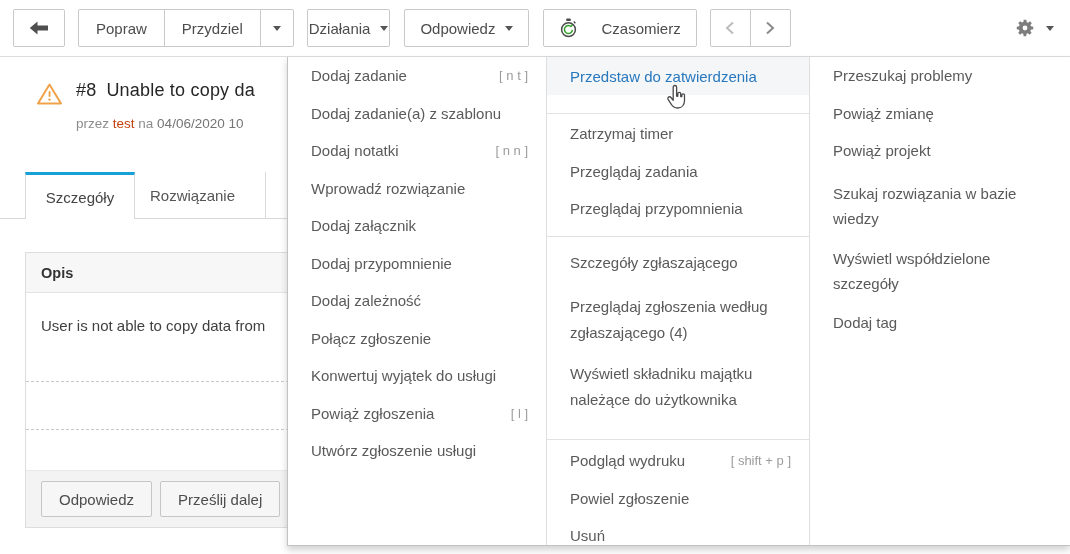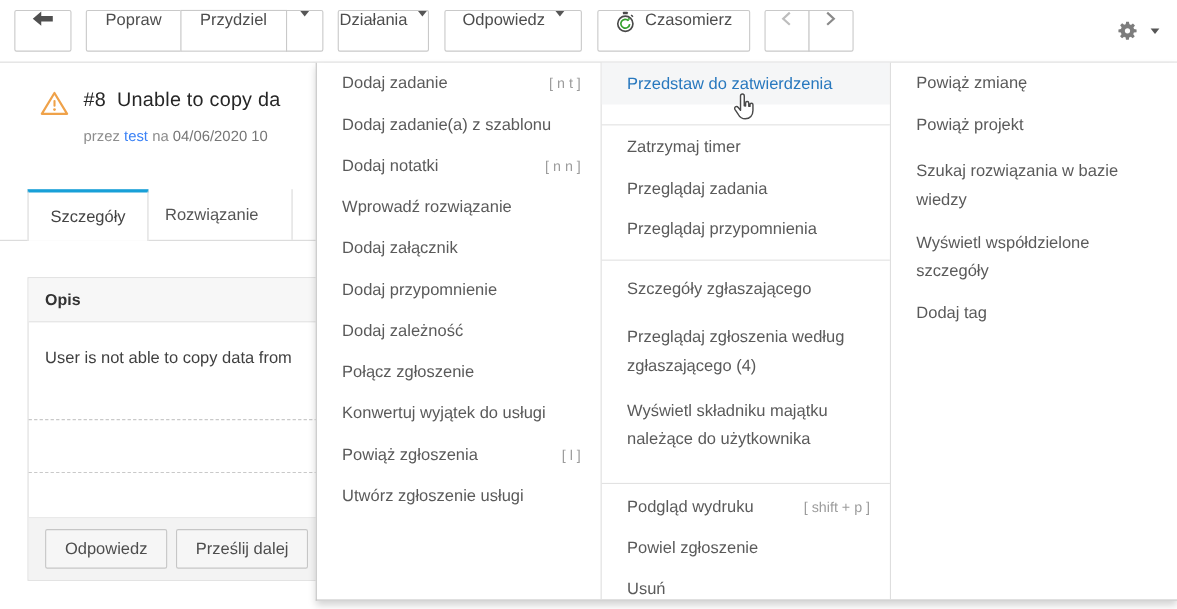--- a/index.html
+++ b/index.html
@@ -8,40 +8,40 @@
     position:relative; width:1070px; height:554px; overflow:hidden;
     background:#fff; font-family:"Liberation Sans", sans-serif; color:#4d4d4d;
   }
   
   .toolbar {
     position:absolute; left:0; top:0; width:1070px; height:57px;
     display:flex; align-items:center; padding-left:13px;
     background:#fff; border-bottom:1px solid #dcdcdc;
   }
   .tbtn {
-    display:inline-flex; justify-content:center;
+    display:inline-flex; align-items:center; justify-content:center;
     height:38px; border:1px solid #c9c9c9; background:#fff; border-radius:2px;
     font-size:15px; color:#4d4d4d; cursor:pointer; white-space:nowrap;
   }
   .tgroup { display:inline-flex; }
   .tgroup .tbtn { border-radius:0; }
   .tgroup .tbtn:first-child { border-radius:2px 0 0 2px; }
   .tgroup .tbtn:last-child { border-radius:0 2px 2px 0; }
   .tgroup .tbtn + .tbtn { margin-left:-1px; }
   .caret { width:0; height:0; border-left:4.5px solid transparent; border-right:4.5px solid transparent; border-top:5px solid #565656; display:inline-block; }
   .ml10 { margin-left:10px; }
   .navchev { display:inline-flex; }
   .gear-area { margin-left:auto; margin-right:16px; display:inline-flex; align-items:center; cursor:pointer; }
   
   .ticket-head { position:absolute; left:36px; top:80px; }
   .t-row1 { display:flex; align-items:flex-start; }
   .t-title { margin-left:13px; font-size:18px; color:#262626; letter-spacing:.2px; }
   .t-title .tid { margin-right:10px; }
   .t-row2 { margin-left:40px; margin-top:10px; font-size:13.5px; color:#8d8d8d; }
-  .t-row2 .author { color:#3b82f6; }
+  .t-row2 .author { color:#c2410c; }
   .t-row2 .tdate { color:#757575; }
   
   .tab-line { position:absolute; left:0; top:218px; width:300px; height:1px; background:#d9d9d9; }
   .tab-active {
     position:absolute; left:25px; top:172px; width:110px; height:47px; z-index:2;
     background:#fff; border:1px solid #d9d9d9; border-top:3px solid #18a0d8; border-bottom:none;
     display:flex; align-items:center; justify-content:center; font-size:15px; color:#444; cursor:pointer;
   }
   .tab-inactive {
     position:absolute; left:120px; top:172px; width:146px; height:46px;
@@ -101,21 +101,21 @@
         </div>
     </div>
     <div class="tbtn" style="padding:0 1px; margin-right:14px;">
       <span>Działania</span>
       <span class="caret ml10"></span>
     </div>
     <div class="tbtn" style="padding:0 15px; margin-right:14px;">
       <span>Odpowiedz</span>
       <span class="caret ml10"></span>
     </div>
-    <div class="tbtn" style="padding:0 15px; margin-right:13px;">
+    <div class="tbtn" style="padding:0 15px; margin-right:13px;gap:15px;">
       <span style="display:inline-flex; margin-right:8px;">
         <svg width="19" height="20" viewBox="0 0 19 20">
           <rect x="7.3" y="0.6" width="4.4" height="2.4" rx="0.6" fill="#4a4a4a"></rect>
           <line x1="14.8" y1="3.6" x2="16.4" y2="5.2" stroke="#4a4a4a" stroke-width="1.4"></line>
           <circle cx="9.5" cy="11.6" r="6.9" fill="#fff" stroke="#4a4a4a" stroke-width="1.5"></circle>
           <path d="M12.4 8.9 A4 4 0 1 0 13.4 11.9" fill="none" stroke="#33a02c" stroke-width="1.5"></path>
           <path d="M11.6 6.4 l2.4 .5 -1.4 2 z" fill="#33a02c"></path>
         </svg>
       </span>
       <span>Czasomierz</span>
@@ -265,20 +265,23 @@
         </div>
       <div class="cursor-hand">
         <svg width="23" height="27" viewBox="0 0 23 27">
           <path d="M8.2 3.2 a1.7 1.7 0 0 1 3.4 0 V12.2 l1.2 .1 V9.8 a1.45 1.45 0 0 1 2.9 0 V12.6 l1.1 .1 V11.2 a1.35 1.35 0 0 1 2.7 0 V16.5 c0 4.3-2.7 7.5-7 7.5 -3.2 0-4.9-1.4-6.2-3.7 L3.1 15.4 c-.5-.95-.15-2 .75-2.45 .85-.4 1.8-.05 2.3 .8 L8.2 16.3 Z" fill="#fff" stroke="#4a4a4a" stroke-width="1.3" stroke-linejoin="round"></path>
         </svg>
       </div>
     </div>
 
     <div class="mcol mcol3">
       <div class="mi">
+          <span>Przeszukaj problemy</span>
+        </div>
+      <div class="mi">
           <span>Powiąż zmianę</span>
         </div>
       <div class="mi">
           <span>Powiąż projekt</span>
         </div>
       <div class="mi wrap2" style="margin-top:6px;"><span>Szukaj rozwiązania w bazie wiedzy</span></div>
       <div class="mi wrap2" style="margin-top:4px;"><span>Wyświetl współdzielone szczegóły</span></div>
       <div class="mi" style="margin-top:2px;">
           <span>Dodaj tag</span>
         </div>

